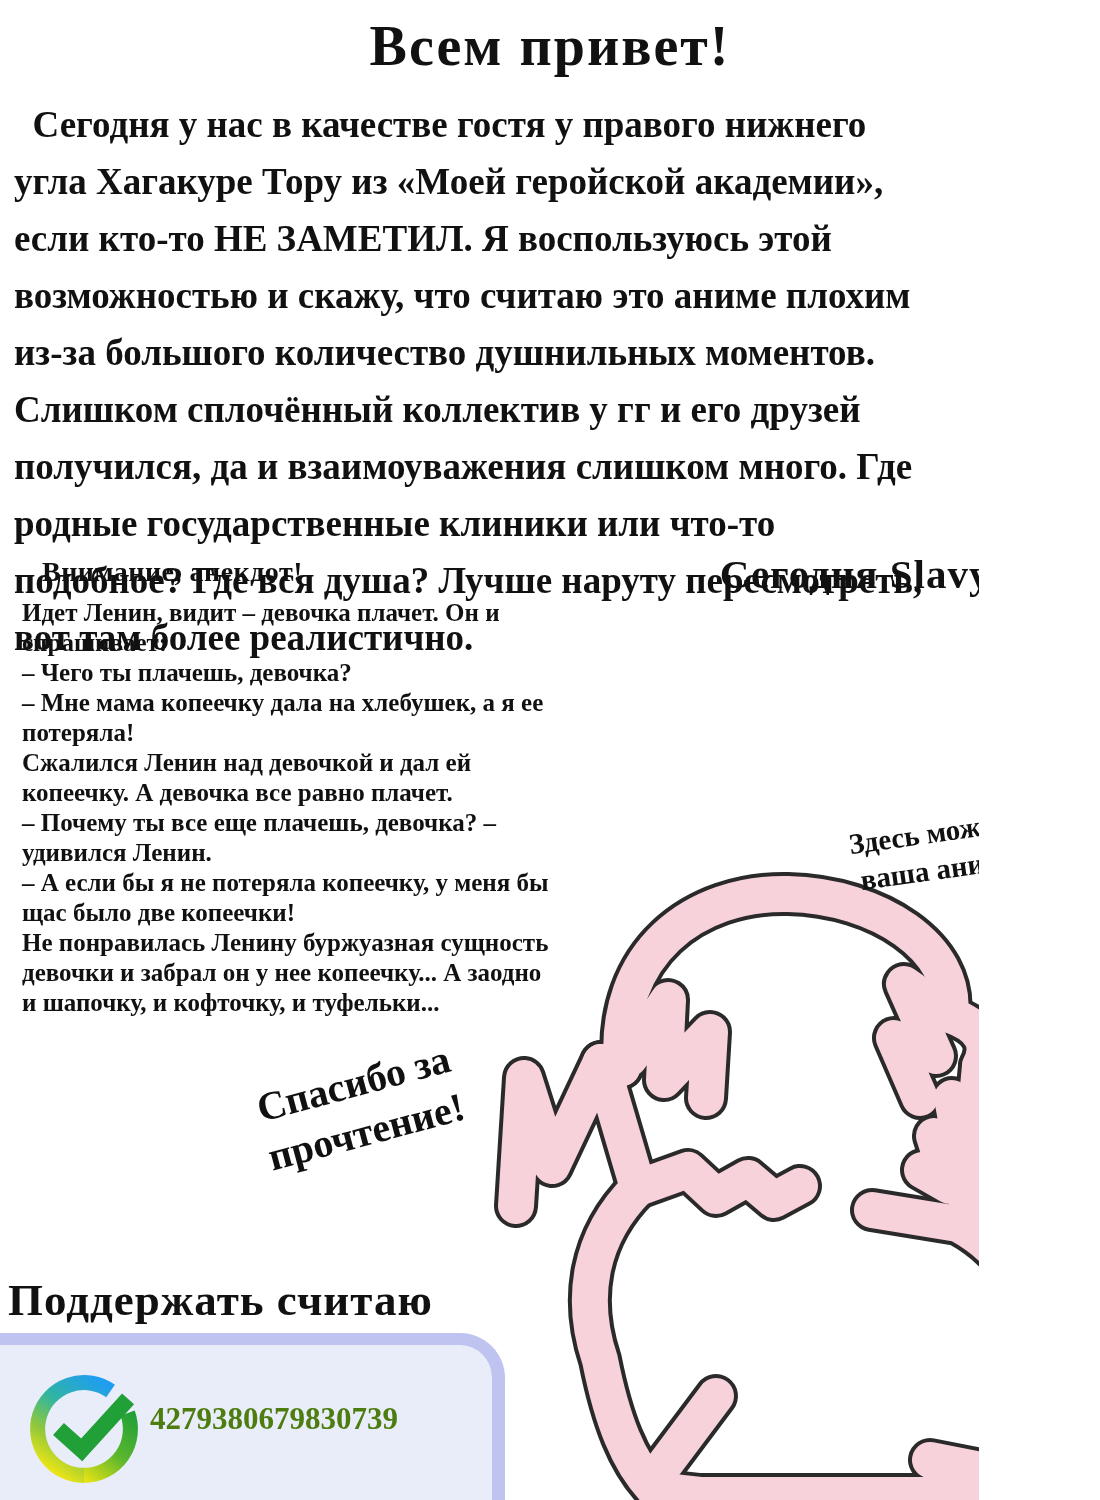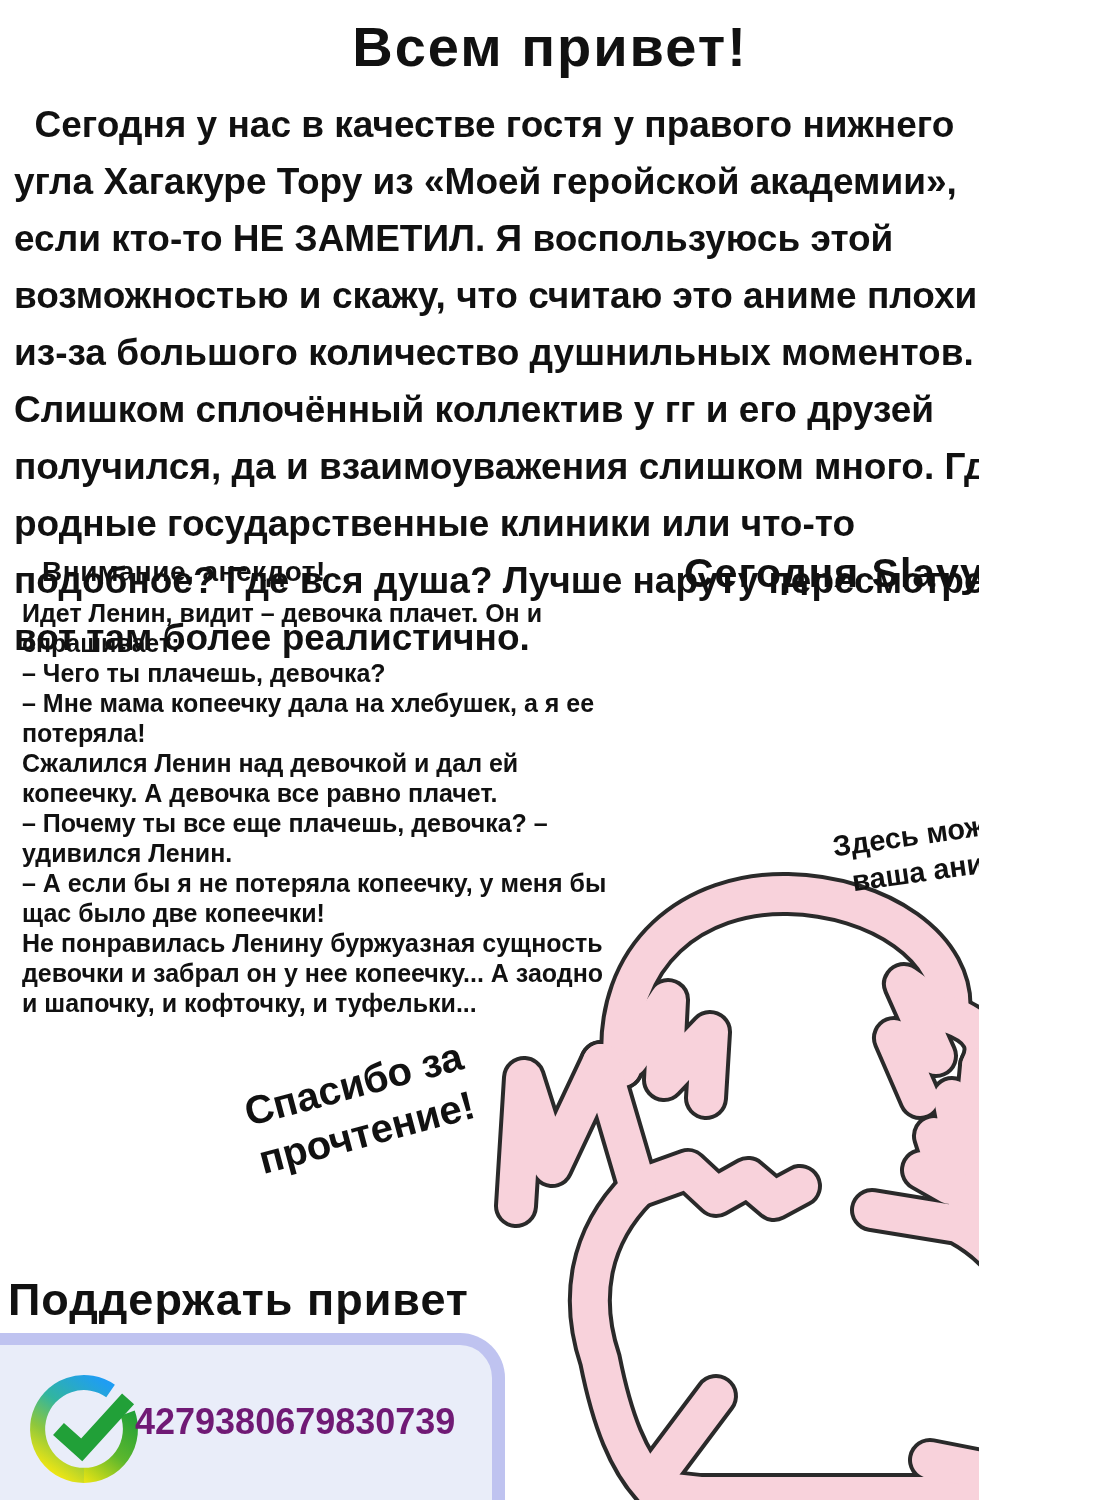--- a/index.html
+++ b/index.html
@@ -1,19 +1,19 @@
 <!DOCTYPE html>
 <html lang="ru"><head>
 <meta charset="utf-8">
 <style>
   html,body{margin:0;padding:0;background:#ffffff;}
   #page{
     position:relative;width:979px;height:1500px;overflow:hidden;
     background:#ffffff;color:#111;
-    font-family:Liberation Sans, sans-serif;
+    font-family:Liberation Serif, serif;
     font-weight:bold;
   }
   .abs{position:absolute;}
   #silhouette{position:absolute;left:0;top:0;width:1100px;height:1500px;z-index:0;}
   .page-title{
     left:0;top:14px;width:1100px;text-align:center;
     font-size:56px;letter-spacing:2px;z-index:2;
   }
   .intro{
     left:14px;top:96px;width:1080px;
@@ -46,22 +46,22 @@
   }
   .card-box{
     left:0;top:1333px;width:505px;height:167px;
     background:#e9edf9;
     border-top:12px solid #bfc3f0;border-right:13px solid #bfc3f0;
     border-top-right-radius:45px;
     box-sizing:border-box;z-index:3;
   }
   .sber-logo{position:absolute;left:26px;top:26px;width:116px;height:116px;}
   .card-number{
-    position:absolute;left:135px;top:56px;
-    font-size:36px;letter-spacing:0;color:#701a75;
+    position:absolute;left:150px;top:56px;
+    font-size:31px;letter-spacing:0;color:#4d7c0f;
   }
 </style>
 </head>
 <body>
 
 <div id="page">
 
   <svg id="silhouette" viewBox="0 0 1100 1500" xmlns="http://www.w3.org/2000/svg" aria-hidden="true">
     <g fill="none" stroke="#2a2a2a" stroke-width="44" stroke-linecap="round" stroke-linejoin="round">
       <path d="M 622,1068 C 612,952 696,892 788,894 C 878,896 958,948 950,1015"></path>
@@ -127,21 +127,21 @@
 и шапочку, и кофточку, и туфельки...</div>
 
   <div class="abs credit">Сегодня Slavyanin</div>
 
   <div class="abs tyan-note">Здесь может быть
 ваша аниме тян!</div>
 
   <div class="abs thanks-note">Спасибо за
 прочтение!</div>
 
-  <div class="abs support-heading">Поддержать привет</div>
+  <div class="abs support-heading">Поддержать считаю</div>
 
   <div class="abs card-box">
     <svg class="sber-logo" viewBox="0 0 100 100" xmlns="http://www.w3.org/2000/svg" aria-hidden="true">
       <defs>
         <linearGradient id="sbLeft" gradientUnits="userSpaceOnUse" x1="72" y1="12" x2="20" y2="88">
           <stop offset="0" stop-color="#1f9df3"></stop>
           <stop offset="0.4" stop-color="#31b5a0"></stop>
           <stop offset="0.7" stop-color="#8ec73c"></stop>
           <stop offset="1" stop-color="#f5e811"></stop>
         </linearGradient>

